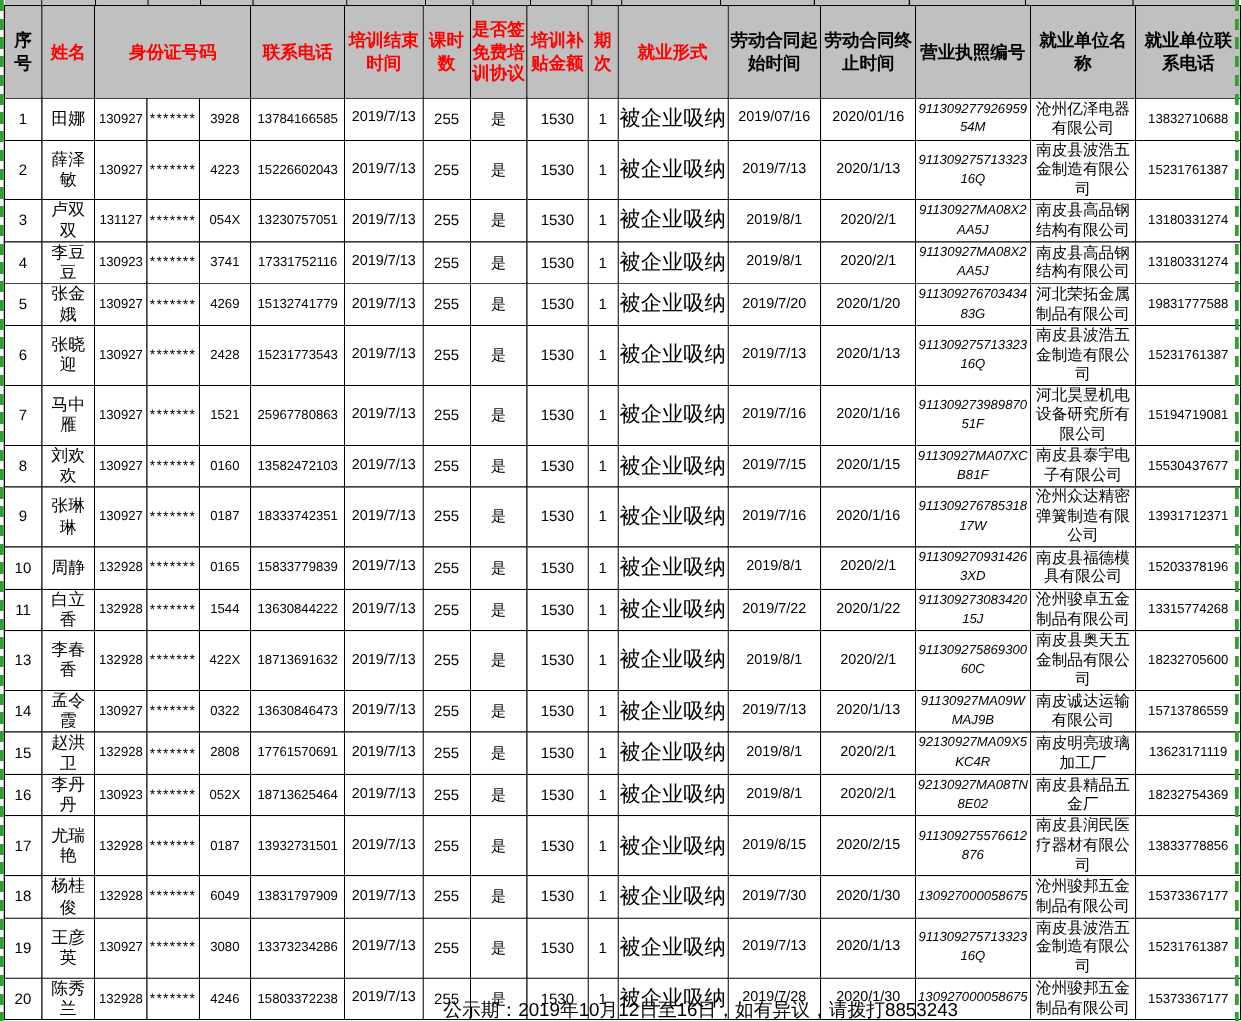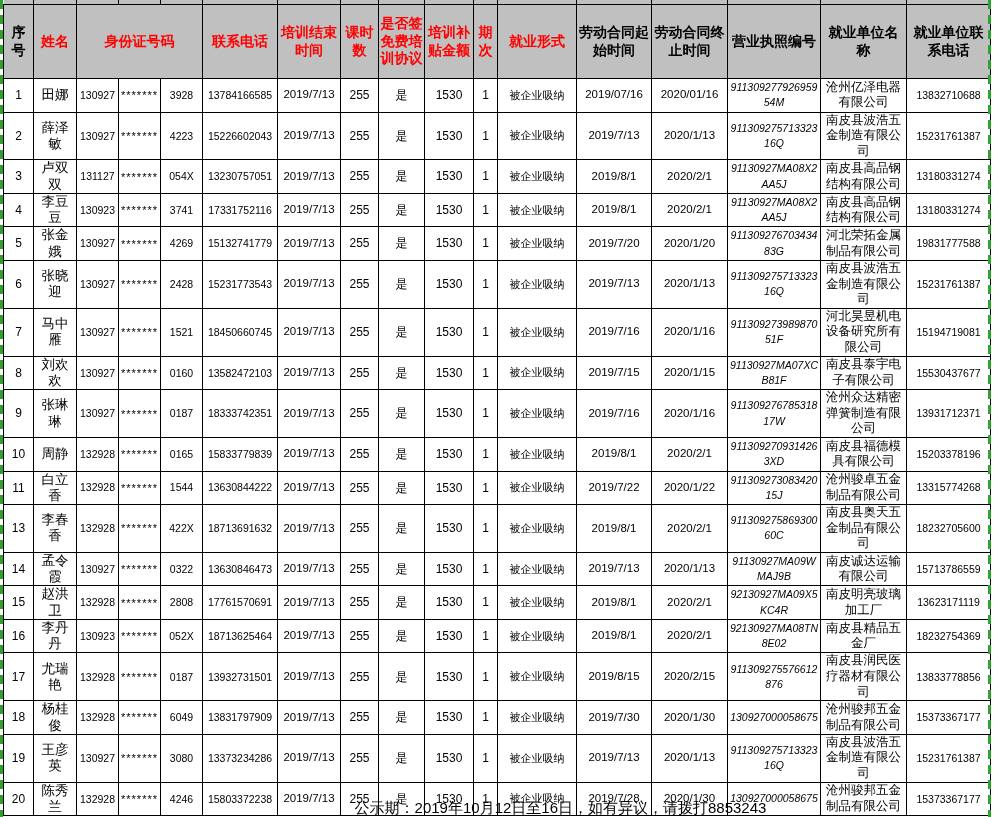--- a/index.html
+++ b/index.html
@@ -36,21 +36,21 @@
   tbody tr{height:33.5px;}
   td{font-size:12px;line-height:1.2;background:#fff;}
 
   td.c-index{font-size:12px;}
   td.c-name{font-size:13.5px;}
   td.c-id_prefix,td.c-id_suffix{font-size:10.5px;margin-left:10px;}
   td.c-id_masked{font-size:11px;word-break:break-all;line-height:1.1;letter-spacing:1px;}
   td.c-phone,td.c-company_phone{font-size:10.5px;white-space:nowrap;}
   td.c-training_end,td.c-contract_start,td.c-contract_end{font-size:11.5px;white-space:nowrap;}
   td.c-hours,td.c-subsidy,td.c-period{font-size:12px;}
-  td.c-employment{font-size:11px;white-space:nowrap;}
+  td.c-employment{font-size:17px;white-space:nowrap;}
   td.c-license{font-size:10.5px;word-break:break-all;line-height:1.45;font-style:italic;}
   td.c-company{font-size:12.5px;word-break:break-all;line-height:1.25;}
 
   .footer{position:absolute;top:799px;left:0;width:993px;height:20px;
           text-align:center;font-size:15px;color:#000;box-sizing:border-box;
           padding-left:128px;z-index:3;}
 </style>
 </head>
 <body>
 
@@ -231,21 +231,21 @@
           <td class="c-license">91130927571332316Q</td>
           <td class="c-company">南皮县波浩五金制造有限公司</td>
           <td class="c-company_phone">15231761387</td>
         </tr>
         <tr>
           <td class="c-index">7</td>
           <td class="c-name">马中雁</td>
           <td class="c-id_prefix">130927</td>
           <td class="c-id_masked">*******</td>
           <td class="c-id_suffix">1521</td>
-          <td class="c-phone">18450660745</td>
+          <td class="c-phone">25967780863</td>
           <td class="c-training_end">2019/7/13</td>
           <td class="c-hours">255</td>
           <td class="c-agreement">是</td>
           <td class="c-subsidy">1530</td>
           <td class="c-period">1</td>
           <td class="c-employment">被企业吸纳</td>
           <td class="c-contract_start">2019/7/16</td>
           <td class="c-contract_end">2020/1/16</td>
           <td class="c-license">91130927398987051F</td>
           <td class="c-company">河北昊昱机电设备研究所有限公司</td>

